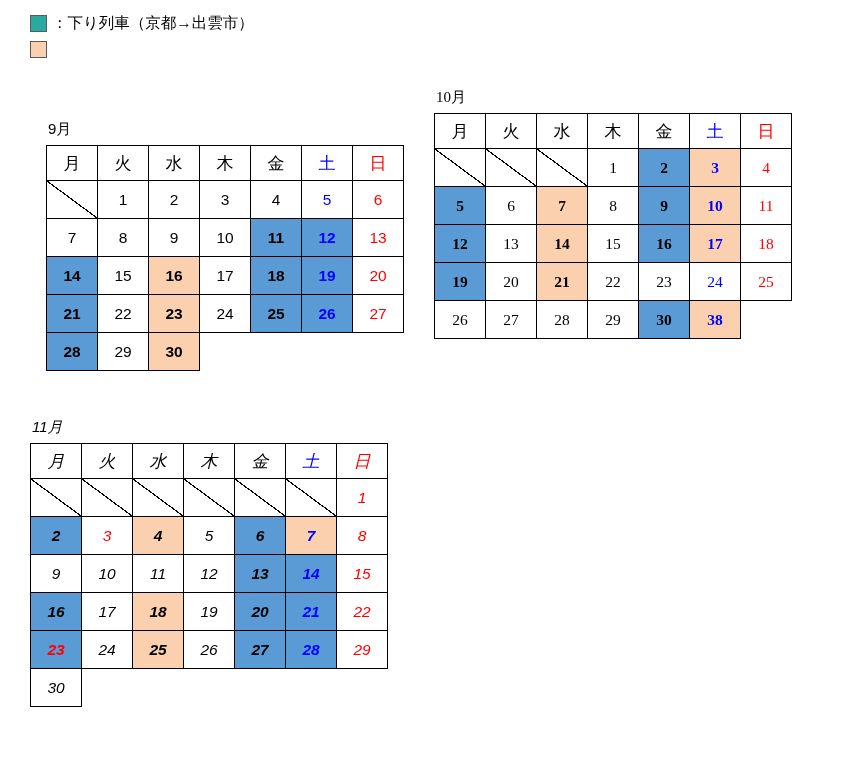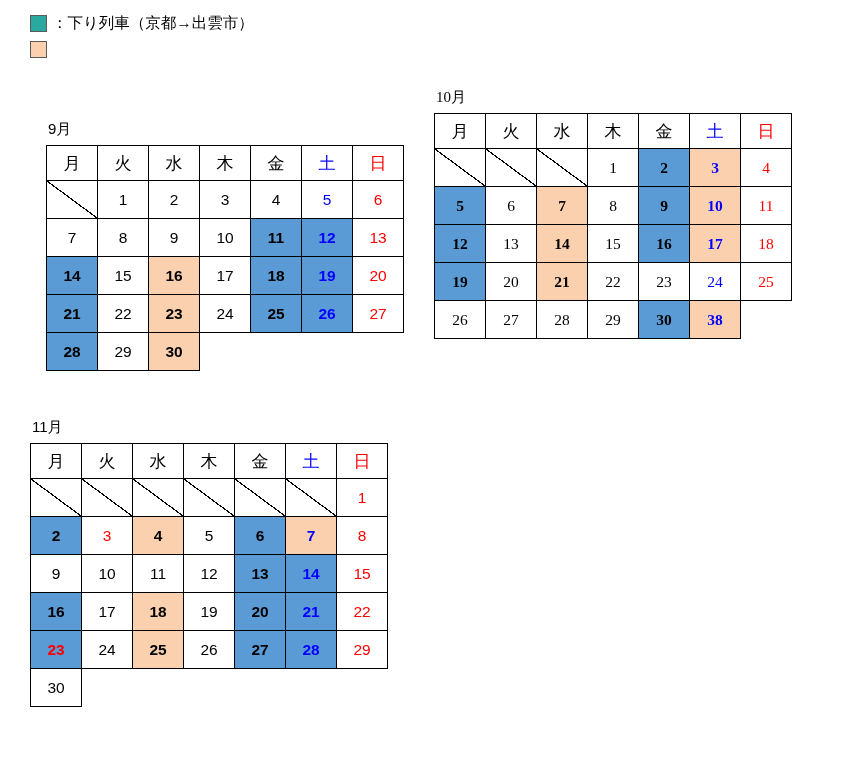--- a/index.html
+++ b/index.html
@@ -235,21 +235,21 @@
             <td class="wk">27</td>
             <td class="wk">28</td>
             <td class="wk">29</td>
             <td class="wk fill-down">30</td>
             <td class="sat fill-up">38</td>
             <td class="blank"></td>
           </tr>
         </tbody>
       </table>
     </div>
-  <div id="cal-2" class="cal" style="left:30px; top:418px;">
+  <div id="cal-2" class="cal" style="left:30px; top:418px;font-style:italic;">
       <div class="cal-title">11月</div>
       <table class="cal-table">
         <tbody>
           <tr>
             <td class="head wk">月</td>
             <td class="head wk">火</td>
             <td class="head wk">水</td>
             <td class="head wk">木</td>
             <td class="head wk">金</td>
             <td class="head sat">土</td>

